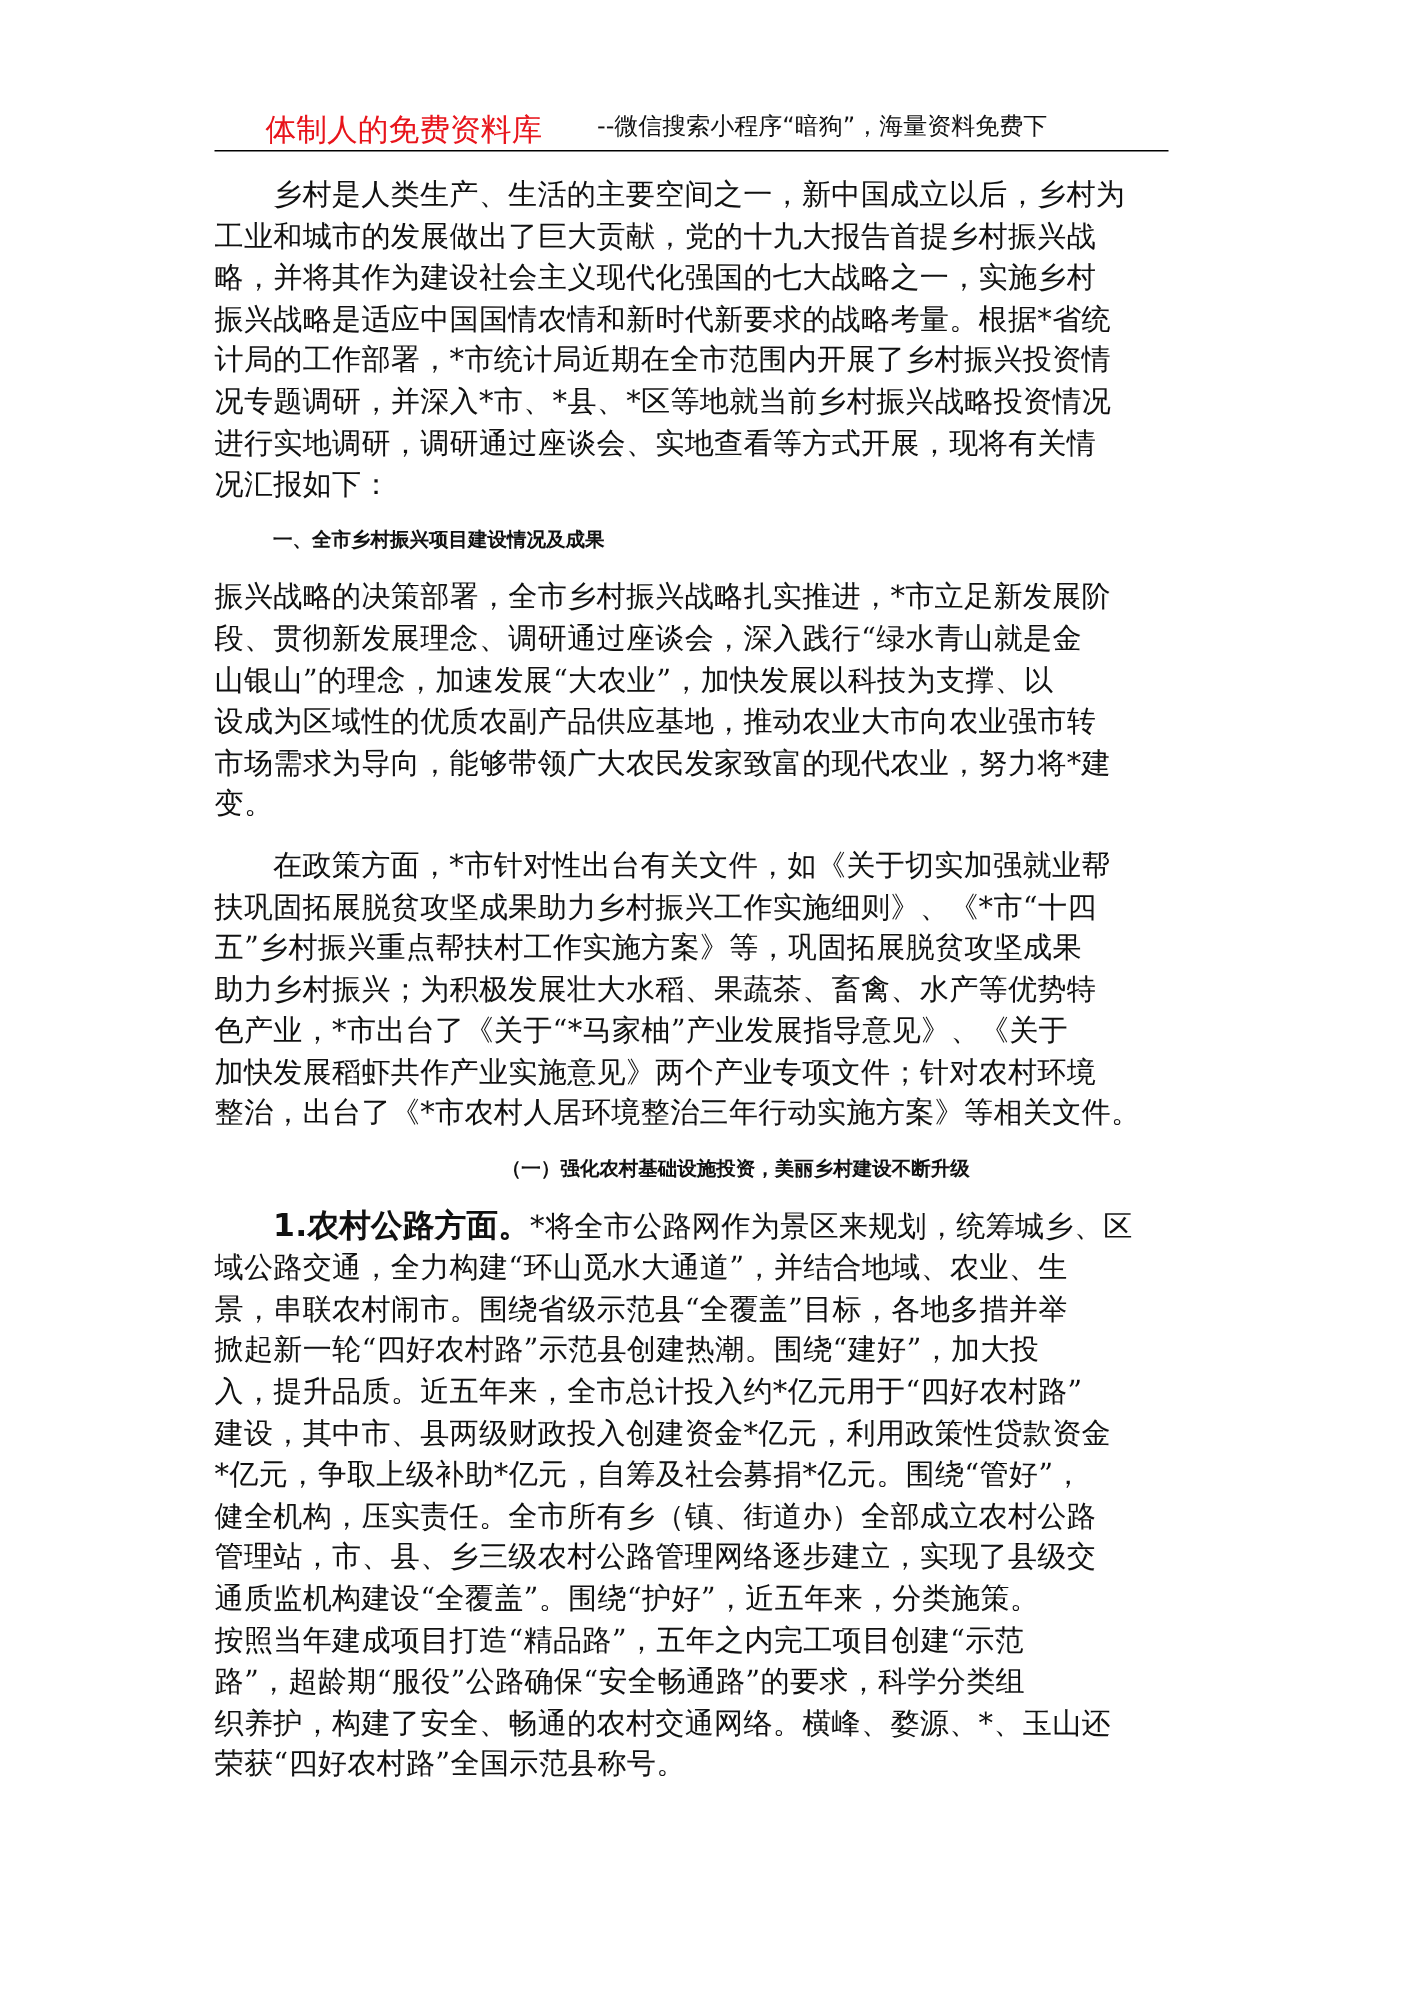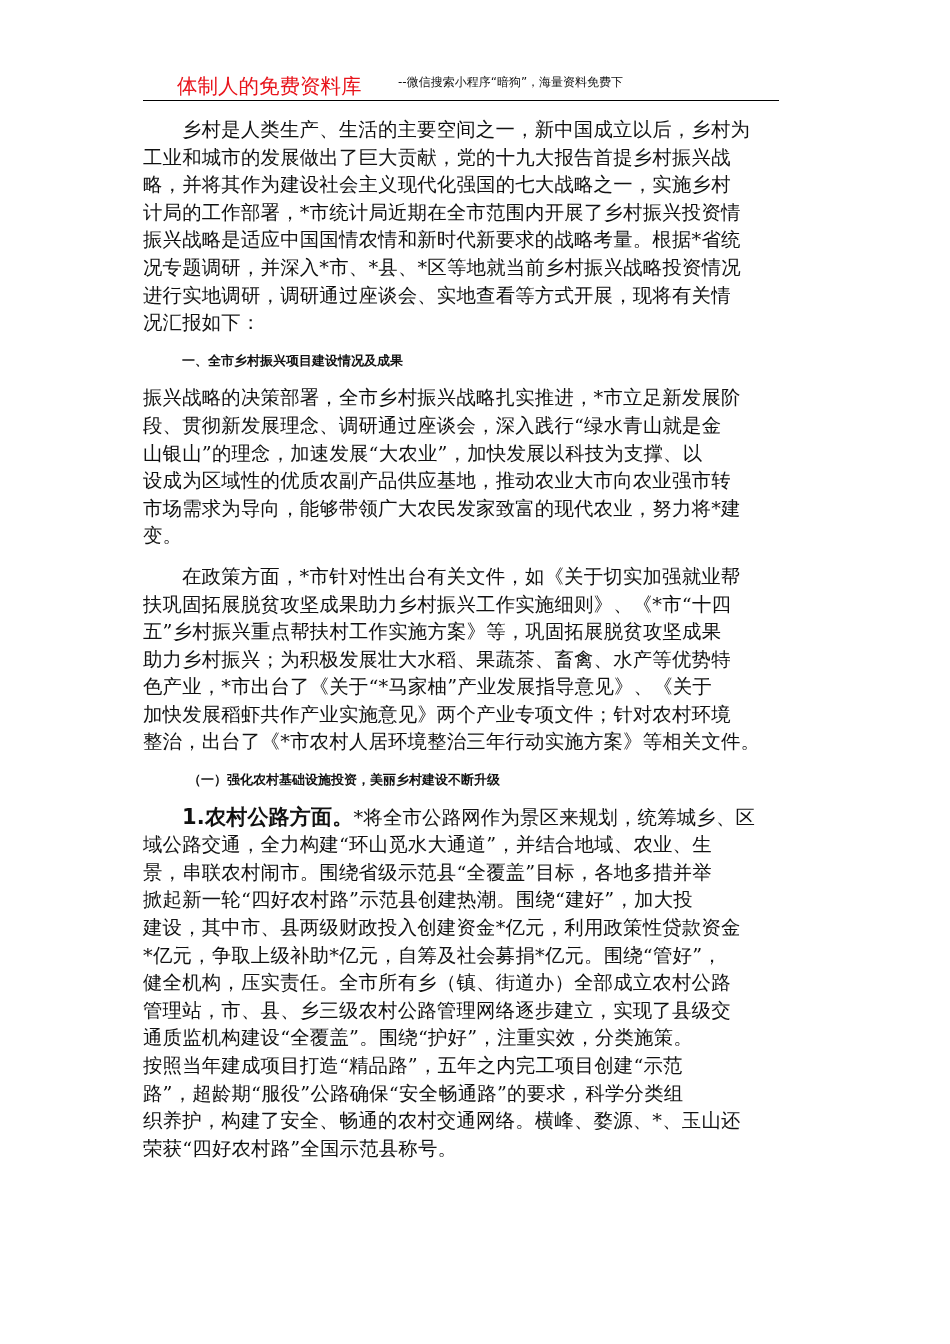--- a/index.html
+++ b/index.html
@@ -31,21 +31,21 @@
       font-family: Liberation Serif, serif;
       font-size: 20.5px;
       color: #e8141b;
       letter-spacing: 0px;
     }
     .header-tagline {
       position: absolute;
       left: 255px;
       top: 4px;
       font-family: "DejaVu Sans", "Liberation Sans", sans-serif;
-      font-size: 12px;
+      font-size: 16px;
       color: #111111;
     }
     .page {
       position: absolute;
       left: 143px;
       top: 116px;
       width: 650px;
     }
     .line {
       font-size: 19.4px;
@@ -67,38 +67,38 @@
       white-space: nowrap;
     }
     .gap-small { height: 10px; }
     .gap-mid { height: 13px; }
     .bold-lead {
       font-family: "DejaVu Sans", "Liberation Sans", sans-serif;
       font-weight: bold;
       font-size: 21px;
     }
     .h1 { padding-left: 39px; }
-    .h2 { padding-left: 45px; }
+    .h2 { padding-left: 45px; text-align: center; }
   </style>
 </head>
 <body>
 
 <div class="header">
   <span class="header-brand">体制人的免费资料库</span>
   <span class="header-tagline">--微信搜索小程序“暗狗”，海量资料免费下</span>
 </div>
 
 <div class="page">
 
   <div>
     <div class="line indent">乡村是人类生产、生活的主要空间之一，新中国成立以后，乡村为</div>
     <div class="line">工业和城市的发展做出了巨大贡献，党的十九大报告首提乡村振兴战</div>
     <div class="line">略，并将其作为建设社会主义现代化强国的七大战略之一，实施乡村</div>
+    <div class="line">振兴战略是适应中国国情农情和新时代新要求的战略考量。根据*省统</div>
     <div class="line">计局的工作部署，*市统计局近期在全市范围内开展了乡村振兴投资情</div>
-    <div class="line">振兴战略是适应中国国情农情和新时代新要求的战略考量。根据*省统</div>
     <div class="line">况专题调研，并深入*市、*县、*区等地就当前乡村振兴战略投资情况</div>
     <div class="line">进行实地调研，调研通过座谈会、实地查看等方式开展，现将有关情</div>
     <div class="line">况汇报如下：</div>
   </div>
 
   <div class="gap-small"></div>
 
   <div class="heading h1">一、全市乡村振兴项目建设情况及成果</div>
 
   <div class="gap-small"></div>
@@ -128,24 +128,25 @@
 
   <div class="heading h2">（一）强化农村基础设施投资，美丽乡村建设不断升级</div>
 
   <div class="gap-small"></div>
 
   <div>
     <div class="line indent"><span class="bold-lead">1.农村公路方面。</span><span>*将全市公路网作为景区来规划，统筹城乡、区</span></div>
     <div class="line">域公路交通，全力构建“环山觅水大通道”，并结合地域、农业、生</div>
     <div class="line">景，串联农村闹市。围绕省级示范县“全覆盖”目标，各地多措并举</div>
     <div class="line">掀起新一轮“四好农村路”示范县创建热潮。围绕“建好”，加大投</div>
+    <div class="line">入，提升品质。近五年来，全市总计投入约*亿元用于“四好农村路”</div>
     <div class="line">建设，其中市、县两级财政投入创建资金*亿元，利用政策性贷款资金</div>
     <div class="line">*亿元，争取上级补助*亿元，自筹及社会募捐*亿元。围绕“管好”，</div>
     <div class="line">健全机构，压实责任。全市所有乡（镇、街道办）全部成立农村公路</div>
     <div class="line">管理站，市、县、乡三级农村公路管理网络逐步建立，实现了县级交</div>
-    <div class="line">通质监机构建设“全覆盖”。围绕“护好”，注重实效，分类施策。</div>
+    <div class="line">通质监机构建设“全覆盖”。围绕“护好”，近五年来，分类施策。</div>
     <div class="line">按照当年建成项目打造“精品路”，五年之内完工项目创建“示范</div>
     <div class="line">路”，超龄期“服役”公路确保“安全畅通路”的要求，科学分类组</div>
     <div class="line">织养护，构建了安全、畅通的农村交通网络。横峰、婺源、*、玉山还</div>
     <div class="line">荣获“四好农村路”全国示范县称号。</div>
   </div>
 
 </div>
 
 </body></html>

